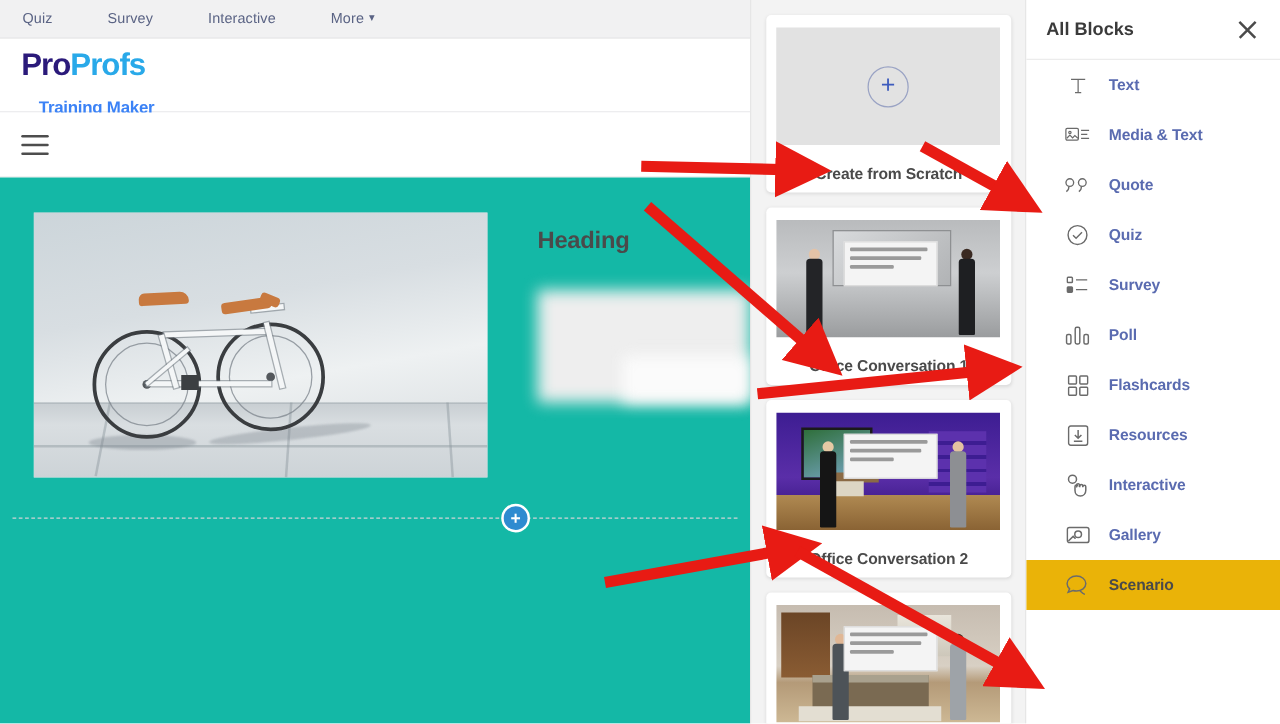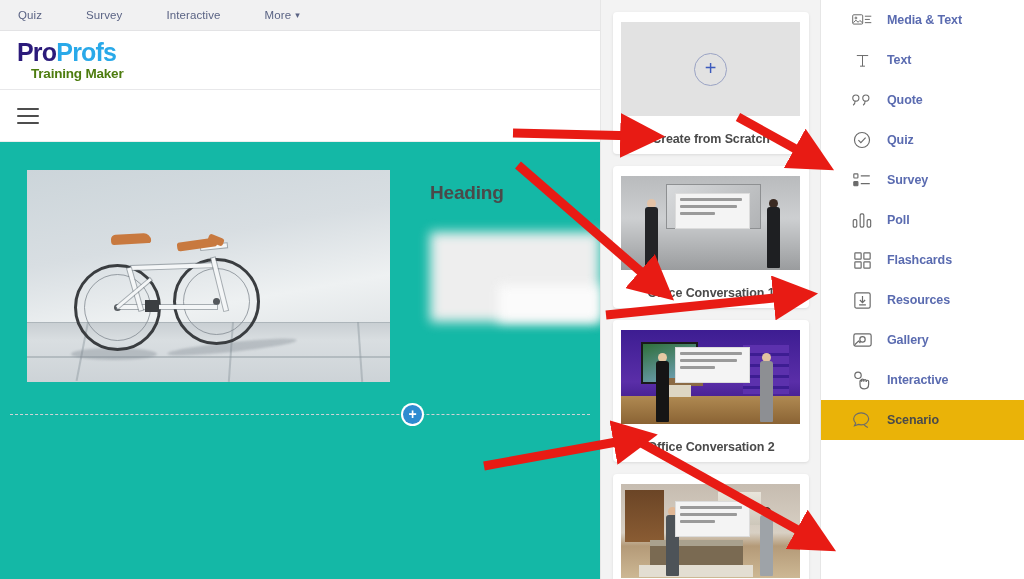--- a/index.html
+++ b/index.html
@@ -78,22 +78,22 @@
   .logo-line1 {
     font-size: 25px;
     font-weight: bold;
     letter-spacing: -0.8px;
   }
   .logo-pro  { color: #2b1a7a; }
   .logo-profs{ color: #29a9e9; }
   .logo-line2 {
     font-size: 13.5px;
     font-weight: bold;
-    color: #4d7c0f;
-    margin-top: 2px;
+    color: #3b82f6;
+    margin-top: 14px;
     margin-left: 14px;
     letter-spacing: -0.2px;
   }
 
   .titlebar {
     position: absolute;
     left: 0; top: 90px;
     width: 600px; height: 52px;
     background: #ffffff;
     border-bottom: 1px solid #eceded;
@@ -633,42 +633,46 @@
             <div class="cl w2"></div>
             <div class="cl w3"></div>
           </div>
         </div>
       </div>
       <div class="tmpl-label"></div>
     </div>
   </div>
 
   <div class="blocks-panel">
+    <div class="blocks-header">
+      <div class="blocks-title">All Blocks</div>
+      <div class="close-x"></div>
+    </div>
+
+    <div class="block-row">
+      <span class="block-icon">
+        <svg width="17" height="17" viewBox="0 0 24 24" fill="none" stroke="currentColor" stroke-width="1.4">
+          <path d="M4 5h16M12 5v15M8.5 20h7"></path>
+        </svg>
+      </span>
+      <span class="block-label">Text</span>
+    </div>
 
     <div class="block-row">
       <span class="block-icon">
         <svg width="20" height="17" viewBox="0 0 28 22" fill="none" stroke="currentColor" stroke-width="1.4">
           <rect x="1" y="3" width="14" height="13" rx="1.5"></rect>
           <circle cx="5.5" cy="7.5" r="1.3"></circle>
           <path d="M2 14l3.5-3.5 3 3 2.5-2.5 3.5 3"></path>
           <path d="M18 5h9M18 9.5h7M18 14h9"></path>
         </svg>
       </span>
       <span class="block-label">Media &amp; Text</span>
     </div>
 
-    <div class="block-row">
-      <span class="block-icon">
-        <svg width="17" height="17" viewBox="0 0 24 24" fill="none" stroke="currentColor" stroke-width="1.4">
-          <path d="M4 5h16M12 5v15M8.5 20h7"></path>
-        </svg>
-      </span>
-      <span class="block-label">Text</span>
-    </div>
-
 
 
     <div class="block-row">
       <span class="block-icon">
         <svg width="20" height="14" viewBox="0 0 26 16" fill="none" stroke="currentColor" stroke-width="1.4">
           <circle cx="5" cy="5.5" r="4"></circle>
           <circle cx="18" cy="5.5" r="4"></circle>
           <path d="M4 9.4c.2 2.6-.8 4.4-2.6 5.5"></path>
           <path d="M17 9.4c.2 2.6-.8 4.4-2.6 5.5"></path>
         </svg>
@@ -725,39 +729,39 @@
         <svg width="17" height="17" viewBox="0 0 20 20" fill="none" stroke="currentColor" stroke-width="1.4">
           <rect x="1" y="1" width="18" height="18" rx="2"></rect>
           <path d="M10 4.8v7.4M6.9 9.4L10 12.5l3.1-3.1M6 15.2h8"></path>
         </svg>
       </span>
       <span class="block-label">Resources</span>
     </div>
 
     <div class="block-row">
       <span class="block-icon">
-        <svg width="19" height="16" viewBox="0 0 22 18" fill="none" stroke="currentColor" stroke-width="1.4">
-          <rect x="1" y="2" width="20" height="14" rx="2"></rect>
-          <circle cx="11" cy="8.3" r="3.1"></circle>
-          <path d="M2 14.5l4.4-4.2 2.2 2.2"></path>
-        </svg>
-      </span>
-      <span class="block-label">Gallery</span>
-    </div>
-
-    <div class="block-row">
-      <span class="block-icon">
         <svg width="19" height="19" viewBox="0 0 22 22" fill="none" stroke="currentColor" stroke-width="1.4">
           <circle cx="5.8" cy="5" r="3.7"></circle>
           <path d="M9.5 12.8v-2a1.5 1.5 0 013 0v1.6"></path>
           <path d="M12.5 11.4a1.4 1.4 0 012.8 0v1.2"></path>
           <path d="M15.3 12.1a1.4 1.4 0 012.8 0v3.2c0 3-2 5.3-5 5.3s-5-2.1-5-5.1v-3.6a1.4 1.4 0 012.8 0"></path>
         </svg>
       </span>
       <span class="block-label">Interactive</span>
+    </div>
+
+    <div class="block-row">
+      <span class="block-icon">
+        <svg width="19" height="16" viewBox="0 0 22 18" fill="none" stroke="currentColor" stroke-width="1.4">
+          <rect x="1" y="2" width="20" height="14" rx="2"></rect>
+          <circle cx="11" cy="8.3" r="3.1"></circle>
+          <path d="M2 14.5l4.4-4.2 2.2 2.2"></path>
+        </svg>
+      </span>
+      <span class="block-label">Gallery</span>
     </div>
 
     <div class="block-row active">
       <span class="block-icon">
         <svg width="20" height="18" viewBox="0 0 24 20" fill="none" stroke="currentColor" stroke-width="1.4">
           <path d="M20 8.6c0 4-4 7.2-9 7.2-1.2 0-2.3-.2-3.3-.5L3 17l1.4-3.3C2.9 12.4 2 10.6 2 8.6 2 4.6 6 1.4 11 1.4s9 3.2 9 7.2z"></path>
           <path d="M14.5 15.8c1.7 1.6 3 2.6 4.6 3.2"></path>
         </svg>
       </span>
       <span class="block-label">Scenario</span>

